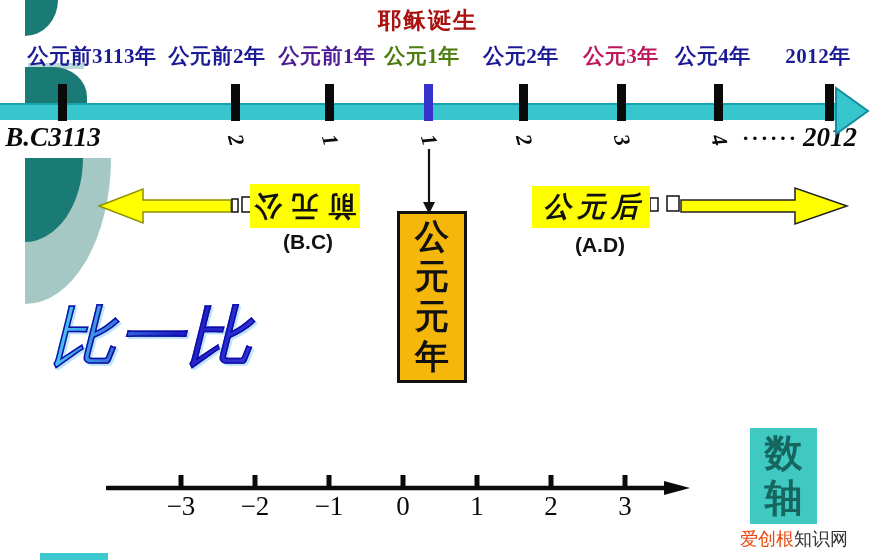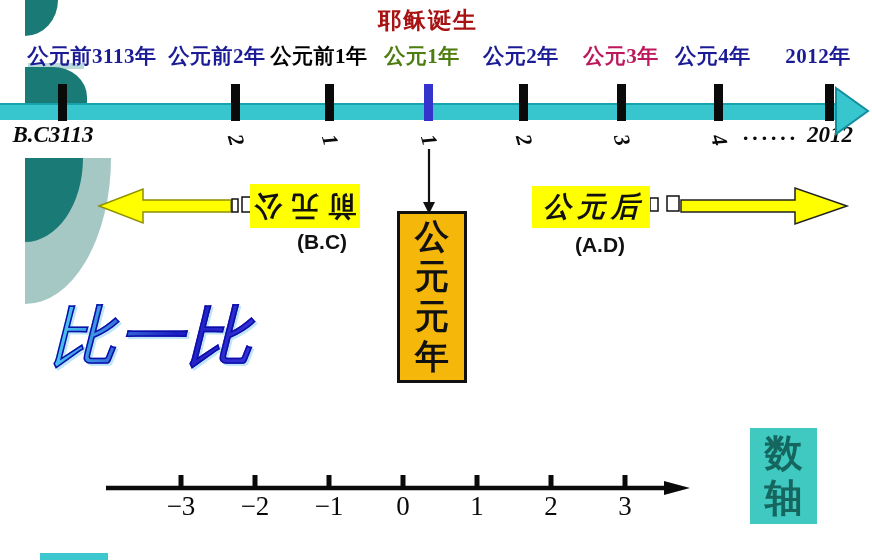--- a/index.html
+++ b/index.html
@@ -14,38 +14,38 @@
   .deco-light{left:25px;top:158px;width:86px;height:146px;background:#a5c8c4;border-bottom-right-radius:100% 100%;}
   .deco-dark{left:25px;top:158px;width:58px;height:84px;background:#1a7a76;border-bottom-right-radius:100% 100%;}
   .deco-bl{left:40px;top:553px;width:68px;height:7px;background:#3cc8ce;}
   
   .bar{position:absolute;left:0;top:103px;width:838px;height:15px;background:#38c6ce;
        border-top:2px solid #17a3ad;z-index:2;}
   .tick{position:absolute;top:84px;width:9px;height:37px;z-index:3;}
   .yr{position:absolute;top:42px;transform:translateX(-50%);font-weight:bold;font-size:21px;
       white-space:nowrap;z-index:4;letter-spacing:0.5px;}
   .bt{position:absolute;top:122px;transform:translateX(-50%);font-weight:bold;font-style:italic;
-      font-size:23px;white-space:nowrap;color:#0a0a0a;z-index:4;}
+      font-size:27px;white-space:nowrap;color:#0a0a0a;z-index:4;}
   .bt.rot{top:127px;font-size:22px;transform:translateX(-50%) rotate(75deg);}
   .dots{position:absolute;top:125px;transform:translateX(-50%);font-weight:bold;font-size:22px;
         letter-spacing:2px;color:#0a0a0a;z-index:4;}
   .jesus{position:absolute;top:5px;left:428px;transform:translateX(-50%);font-weight:bold;
          font-size:23px;color:#a81212;letter-spacing:2px;white-space:nowrap;z-index:4;}
   
   .overlay{position:absolute;left:0;top:0;width:872px;height:560px;z-index:5;pointer-events:none;}
   
   .bc-label{position:absolute;left:250px;top:184px;width:110px;height:44px;background:#ffff00;
             display:flex;align-items:center;justify-content:center;gap:9px;z-index:6;}
   .bc-label .ch{font-weight:bold;font-size:28px;color:#111;transform:rotate(180deg);line-height:1;}
   .ad-label{position:absolute;left:532px;top:186px;width:118px;height:42px;background:#ffff00;
             display:flex;align-items:center;justify-content:center;gap:6px;z-index:6;}
   .ad-label .ch{font-weight:bold;font-size:28px;color:#111;line-height:1;font-style:italic;}
   .sub{position:absolute;transform:translateX(-50%);font-weight:bold;font-size:21px;color:#111;
        white-space:nowrap;z-index:6;font-family:"Liberation Sans",sans-serif;}
-  .sub-bc{left:322px;top:230px;}
+  .sub-bc{left:308px;top:230px;}
   .sub-ad{left:600px;top:233px;}
   
   .center-box{position:absolute;left:397px;top:211px;width:64px;height:166px;background:#f5b70a;
               border:3px solid #111;display:flex;flex-direction:column;align-items:center;
               justify-content:center;z-index:6;}
   .center-box .ch{font-weight:bold;font-size:34px;line-height:40px;color:#111;}
   
   .wordart{position:absolute;left:50px;top:292px;font-size:66px;font-weight:normal;font-style:italic;
            letter-spacing:2px;white-space:nowrap;z-index:6;
            background:linear-gradient(105deg,#49c2f0 10%,#1d1dc2 60%,#3535d8 100%);
@@ -80,21 +80,21 @@
   <div class="jesus">耶稣诞生</div>
 
   <div class="bar"></div>
   <div id="timeline-layer">
       <div class="yr" style="left: 92px; color: rgb(27, 27, 150);">公元前3113年</div>
       <div class="tick" style="left: 58px; background: rgb(10, 10, 10);"></div>
       <div class="bt" style="left: 53px;">B.C3113</div>
       <div class="yr" style="left: 217px; color: rgb(27, 27, 150);">公元前2年</div>
       <div class="tick" style="left: 231px; background: rgb(10, 10, 10);"></div>
       <div class="bt rot" style="left: 236px;">2</div>
-      <div class="yr" style="left: 319px; color: #000000;">公元前1年</div>
+      <div class="yr" style="left: 327px; color: #4c1d95;">公元前1年</div>
       <div class="tick" style="left: 325px; background: rgb(10, 10, 10);"></div>
       <div class="bt rot" style="left: 330px;">1</div>
       <div class="yr" style="left: 422px; color: #4d7c0f;">公元1年</div>
       <div class="tick" style="left: 424px; background: rgb(52, 52, 204);"></div>
       <div class="bt rot" style="left: 429px;">1</div>
       <div class="yr" style="left: 521px; color: rgb(27, 27, 150);">公元2年</div>
       <div class="tick" style="left: 519px; background: rgb(10, 10, 10);"></div>
       <div class="bt rot" style="left: 524px;">2</div>
       <div class="yr" style="left: 621px; color: #be185d;">公元3年</div>
       <div class="tick" style="left: 617px; background: rgb(10, 10, 10);"></div>
@@ -173,14 +173,17 @@
       <span class="axis-label" style="left: 477px; top: 491px;">1</span>
       <span class="axis-label" style="left: 551px; top: 491px;">2</span>
       <span class="axis-label" style="left: 625px; top: 491px;">3</span>
     </div>
 
   <div class="axis-box" id="axis-box">
       <span class="ch">数</span>
       <span class="ch">轴</span>
     </div>
 
+  <div class="watermark">
+    <span class="wm-brand">爱创根</span><span class="wm-suffix">知识网</span>
+  </div>
 
 </div>
 
 </body></html>

